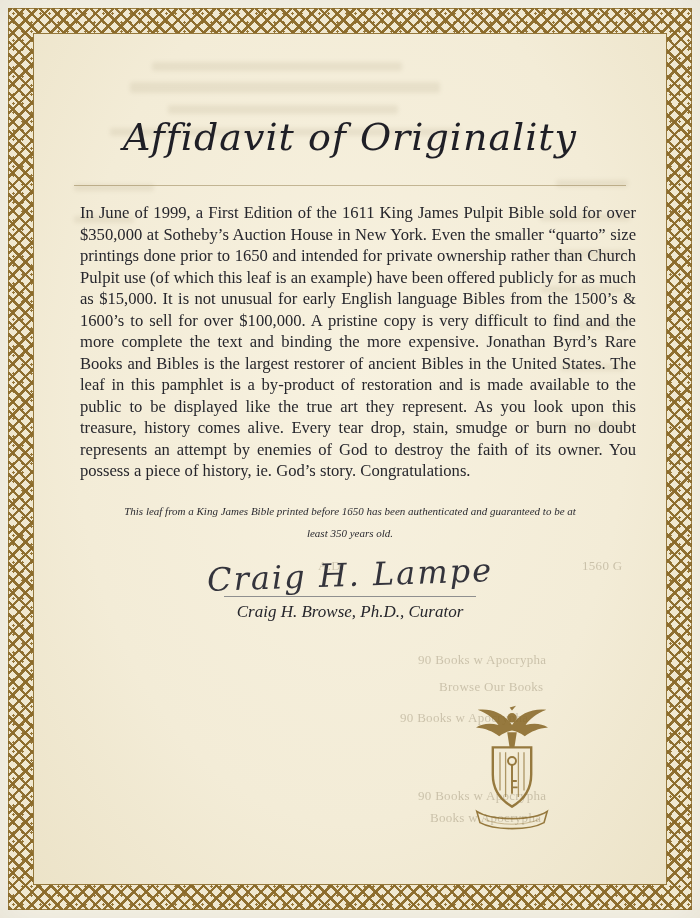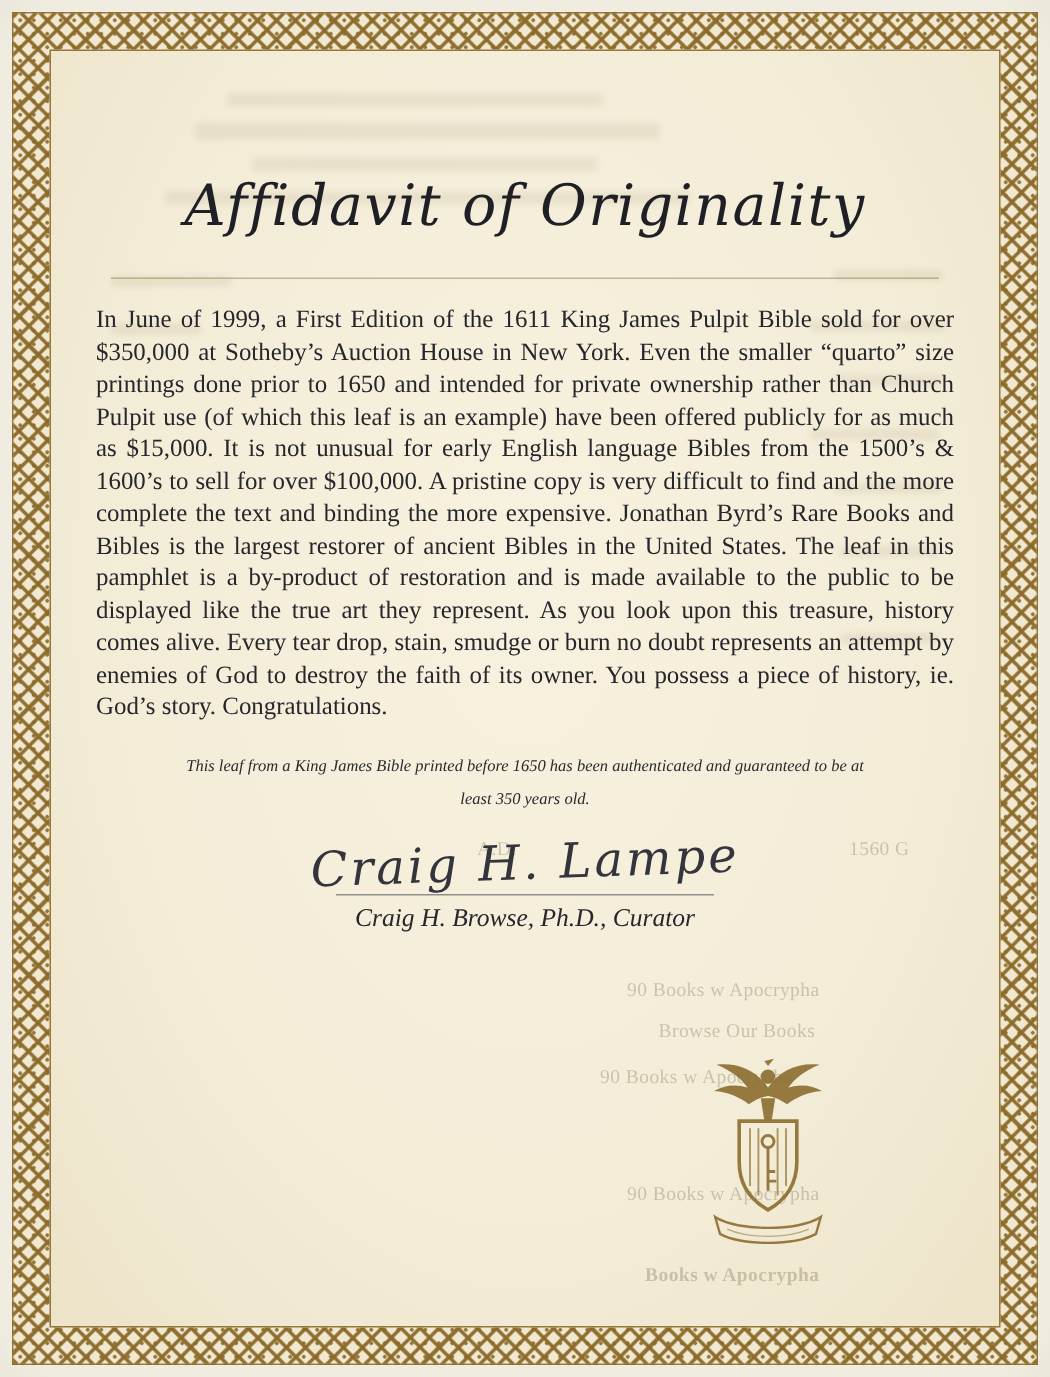--- a/index.html
+++ b/index.html
@@ -70,21 +70,21 @@
     color: #1f1f26;
     font-family: "DejaVu Serif", "Liberation Serif", serif;
   }
   .title-rule {
     margin: 26px auto 0 auto;
     width: 96%;
     border: none;
     border-top: 1px solid rgba(120,95,40,.40);
   }
   .body-text {
-    margin: 16px 2px 0 2px;
+    margin: 16px 2px 0 18px;
     font-size: 16.6px;
     line-height: 21.5px;
     text-align: justify;
   }
   .statement {
     margin: 18px auto 0 auto;
     max-width: 470px;
     text-align: center;
     font-style: italic;
     font-size: 11px;
@@ -146,22 +146,22 @@
     <div class="gbar" style="left:522px; top:288px; width:72px; height:7px;"></div>
     <div class="gbar" style="left:526px; top:330px; width:66px; height:7px;"></div>
     <div class="gbar" style="left:526px; top:388px; width:66px; height:7px;"></div>
     <div class="gbar" style="left:40px;  top:150px; width:80px; height:7px;"></div>
     <div class="gbar" style="left:40px;  top:182px; width:60px; height:7px;"></div>
 
     <span class="gtext" style="left:384px; top:618px;">90 Books w Apocrypha</span>
     <span class="gtext" style="left:405px; top:645px;">Browse Our Books</span>
     <span class="gtext" style="left:366px; top:676px;">90 Books w Apocrypha</span>
     <span class="gtext" style="left:384px; top:754px;">90 Books w Apocrypha</span>
-    <span class="gtext" style="left:396px; top:808px;font-weight:bold;">Books w Apocrypha</span>
-    <span class="gtext" style="left:532px; top:524px;">1560 G</span>
+    <span class="gtext" style="left:396px; top:776px;">Books w Apocrypha</span>
+    <span class="gtext" style="left:548px; top:524px;">1560 G</span>
     <span class="gtext" style="left:284px; top:524px;">A.D.</span>
 
     <div class="content">
 
       <h1 class="doc-title">Affidavit of Originality</h1>
 
       <hr class="title-rule">
 
       <p class="body-text">In June of 1999, a First Edition of the 1611 King James Pulpit Bible sold for over $350,000 at Sotheby’s Auction House in New York.  Even the smaller “quarto” size printings done prior to 1650 and intended for private ownership rather than Church Pulpit use (of which this leaf is an example) have been offered publicly for as much as $15,000.  It is not unusual for early English language Bibles from the 1500’s &amp; 1600’s to sell for over $100,000.  A pristine copy is very difficult to find and the more complete the text and binding the more expensive.  Jonathan Byrd’s Rare Books and Bibles is the largest restorer of ancient Bibles in the United States.  The leaf in this pamphlet is a by-product of restoration and is made available to the public to be displayed like the true art they represent.  As you look upon this treasure, history comes alive.  Every tear drop, stain, smudge or burn no doubt represents an attempt by enemies of God to destroy the faith of its owner.  You possess a piece of history, ie. God’s story.  Congratulations.</p>
 

